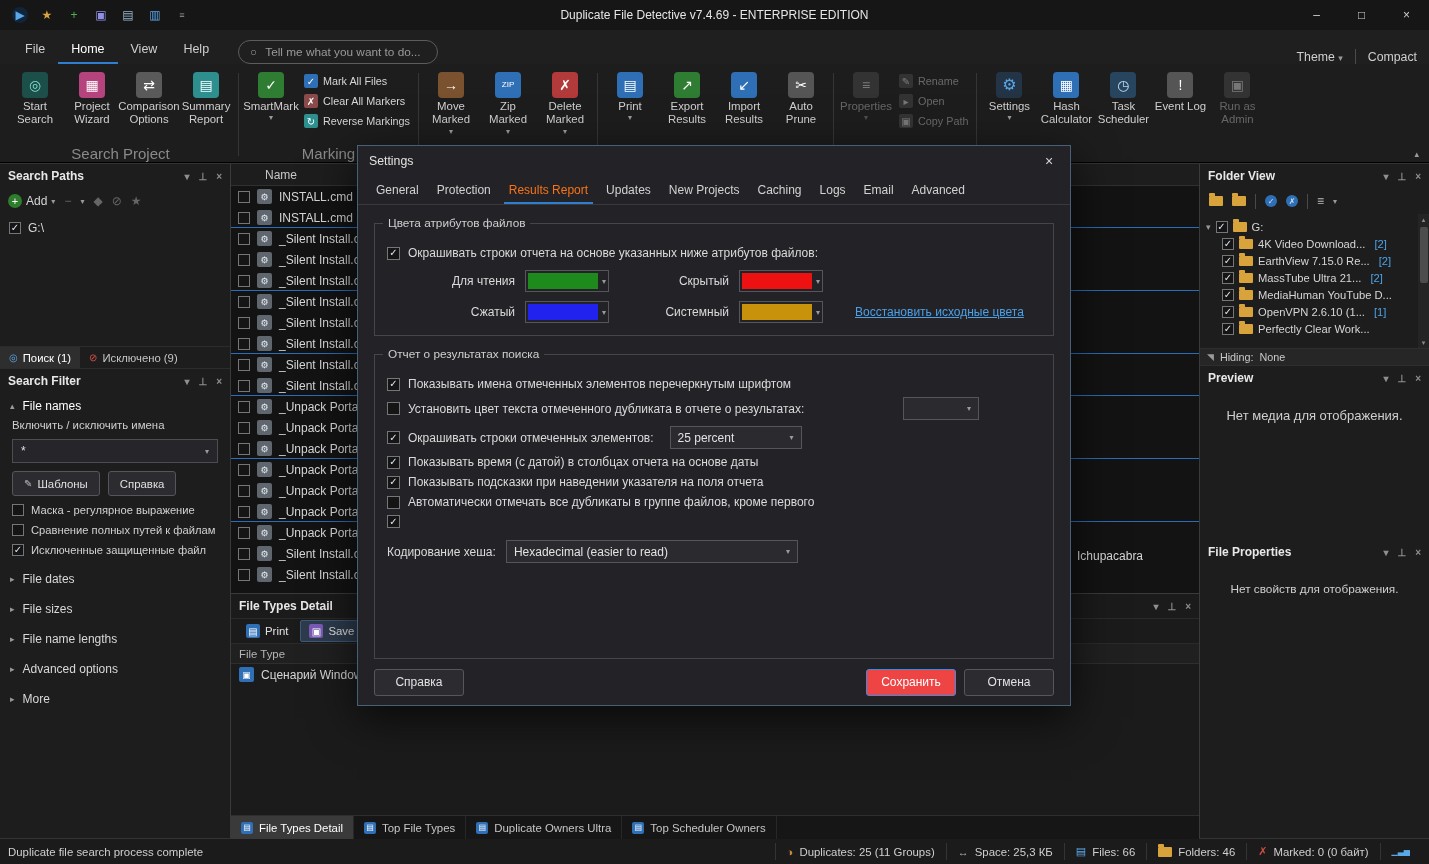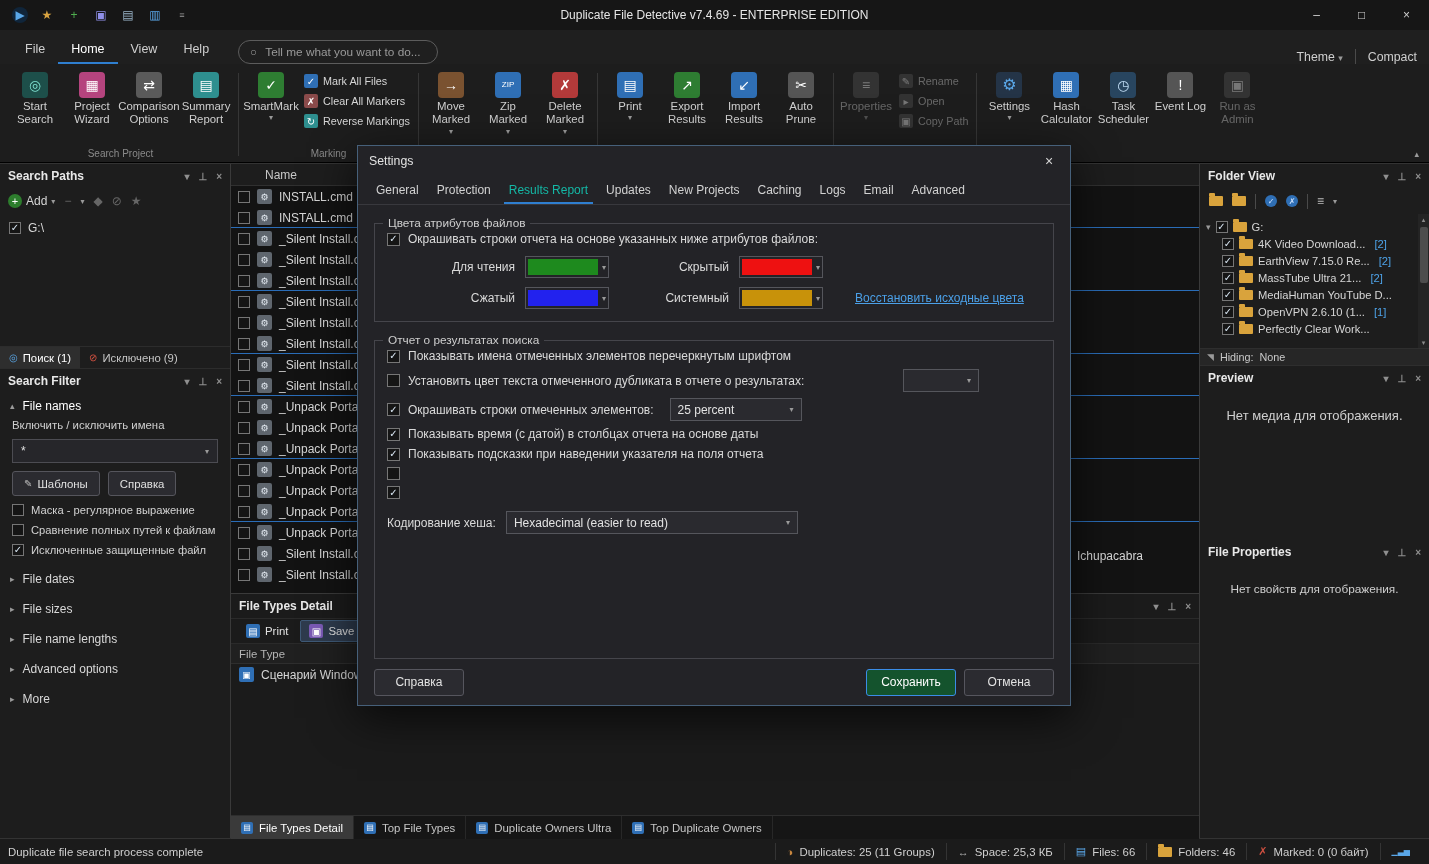--- a/index.html
+++ b/index.html
@@ -21,21 +21,21 @@
   .mitem.active{color:#fff;box-shadow:inset 0 -2px 0 #2f7fd0}
   .searchpill{margin-left:16px;width:200px;height:24px;border:1px solid #5c5c5c;border-radius:13px;display:flex;align-items:center;gap:8px;padding:0 11px;color:#9a9a9a;font-size:11.8px}
   .mright{margin-left:auto;display:flex;align-items:center;gap:12px;color:#cfcfcf;font-size:12.3px}
   .vline{width:1px;height:15px;background:#4a4a4a}
   .tcaret{font-size:9px;color:#9a9a9a}
 
   
   .ribbon{height:99px;background:#1d1d1d;border-bottom:1px solid #000;display:flex;padding:3px 4px 0;position:relative;flex:none}
   .rg{display:flex;flex-direction:column}
   .rg-b{flex:1;display:flex;align-items:flex-start;padding:2px 3px;gap:1px}
-  .rg-l{height:17px;font-size:10px;color:#8a8a8a;display:flex;align-items:center;justify-content:center;gap:6px}
+  .rg-l{height:17px;font-size:15px;color:#8a8a8a;display:flex;align-items:center;justify-content:center;gap:6px}
   .rsep{width:1px;background:#363636;margin:6px 1px}
   .bb{width:56px;display:flex;flex-direction:column;align-items:center;gap:2px;padding:3px 1px;color:#d6d6d6;font-size:10.4px;text-align:center;line-height:1.18;border-radius:3px}
   .bb .ic{width:26px;height:26px;border-radius:4px;display:flex;align-items:center;justify-content:center;font-size:14px;color:#fff;flex:none}
   .bb .car{font-size:8px;color:#9a9a9a;height:7px;line-height:.8}
   .smallstack{display:flex;flex-direction:column;padding-top:2px}
   .sb{display:flex;align-items:center;gap:5px;font-size:10.8px;color:#d6d6d6;padding:2px 4px;height:20px;white-space:nowrap}
   .ic-s{width:14px;height:14px;border-radius:2px;display:flex;align-items:center;justify-content:center;font-size:10px;color:#fff;flex:none}
   .disabled{opacity:.4}
   .ribbon-collapse{position:absolute;right:10px;bottom:3px;color:#9a9a9a;font-size:9px}
 
@@ -115,39 +115,39 @@
   .status{height:26px;background:#1b1b1b;border-top:1px solid #333;display:flex;align-items:center;padding:0 8px;font-size:11.4px;color:#cfcfcf;flex:none}
   .seg{display:flex;align-items:center;gap:6px;padding:0 11px;border-left:1px solid #343434;height:17px;white-space:nowrap}
   .sic{font-size:11px}
 
   
   .dlg{position:absolute;left:357px;top:145px;width:714px;height:561px;background:#232327;border:1px solid #46607a;box-shadow:0 12px 42px rgba(0,0,0,.68);display:flex;flex-direction:column;z-index:40}
   .dlg-t{height:30px;display:flex;align-items:center;padding-left:11px;font-size:12.3px;color:#e2e2e2;flex:none}
   .dlg-x{margin-left:auto;width:42px;height:30px;display:flex;align-items:center;justify-content:center;color:#d6d6d6;font-size:14px}
   .dlg-tabs{display:flex;padding:0 9px;height:29px;align-items:flex-end;border-bottom:1px solid #38383d;flex:none}
   .dtab{padding:5px 9px 7px;font-size:12px;color:#d2d2d2;position:relative;white-space:nowrap}
-  .dtab.on{color:#14b8a6}
+  .dtab.on{color:#f97316}
   .dtab.on::after{content:"";position:absolute;left:4px;right:4px;bottom:0;height:2px;background:#2f7fd0}
   .dlg-body{flex:1;padding:8px 16px 0;display:flex;flex-direction:column;min-height:0}
-  .gbox{border:1px solid #45454b;position:relative;padding:2px 12px 12px;margin-top:10px}
+  .gbox{border:1px solid #45454b;position:relative;padding:16px 12px 12px;margin-top:10px}
   .gleg{position:absolute;top:-8px;left:8px;background:#232327;padding:0 5px;font-size:11.8px;color:#cfcfcf}
   .cbline{display:flex;align-items:center;gap:8px;font-size:12px;color:#dadada;margin:6px 0;position:relative}
   .colorgrid{display:grid;grid-template-columns:118px 84px 110px 84px 1fr;gap:9px 10px;align-items:center;margin-top:10px;padding-left:10px}
   .clab{text-align:right;font-size:12px;color:#dadada}
   .scombo{height:22px;border:1px solid #55565c;background:#232327;display:flex;align-items:center;padding:2px;gap:4px}
   .sw{flex:1;height:100%}
   .link{color:#4ba0e8;text-decoration:underline;font-size:12px;padding-left:22px;white-space:nowrap}
   .dcombo{height:23px;border:1px solid #55565c;background:#2a2a2f;display:flex;align-items:center;padding:0 7px;font-size:12px;color:#e2e2e2;gap:6px}
   .mcombo{width:76px;margin-left:auto;margin-right:62px}
   .shadecombo{width:132px;margin-left:8px}
   .hashrow{display:flex;align-items:center;gap:10px;margin-top:12px;font-size:12px;color:#dadada}
   .hashcombo{width:292px}
   .dlg-f{height:46px;display:flex;align-items:center;padding:0 16px;gap:8px;flex:none}
   .dbtn{height:27px;min-width:90px;display:flex;align-items:center;justify-content:center;background:#2b2b30;border:1px solid #56565e;border-radius:3px;font-size:12px;color:#e2e2e2;padding:0 14px}
-  .dbtn.primary{background:#14532d;border-color:#3b8ce6;color:#fff}
+  .dbtn.primary{background:#ef4444;border-color:#3b8ce6;color:#fff}
 </style>
 </head>
 <body>
 
 <div class="app">
 
   <div class="titlebar">
     <div class="tb-left">
       <span class="tb-ic" style="color:#5aa7e8;background:#10253a;border-radius:50%">▶</span>
       <span class="tb-ic" style="color:#d9a441">★</span>
@@ -598,21 +598,21 @@
             <span>Top File Types</span>
           </span>
 
           <span class="btab">
             <span class="btic">▤</span>
             <span>Duplicate Owners Ultra</span>
           </span>
 
           <span class="btab">
             <span class="btic">▤</span>
-            <span>Top Duplicate Owners</span>
+            <span>Top Scheduler Owners</span>
           </span>
         </div>
     </section>
 
     <aside class="right">
       <div class="ph">
         <span>Folder View</span>
           <span class="grow"></span>
         <span class="phic">▾</span>
         <span class="phic">⊥</span>
@@ -821,20 +821,21 @@
         <div class="cbline">
           <span class="cb" data-checked="true"></span>
           <span>Показывать время (с датой) в столбцах отчета на основе даты</span>
         </div>
         <div class="cbline">
           <span class="cb" data-checked="true"></span>
           <span>Показывать подсказки при наведении указателя на поля отчета</span>
         </div>
         <div class="cbline">
           <span class="cb" data-checked="false"></span>
+          <span>Автоматически отмечать все дубликаты в группе файлов, кроме первого</span>
         </div>
         <div class="cbline">
           <span class="cb" data-checked="true"></span>
         </div>
         <div class="hashrow">
           <span>Кодирование хеша:</span>
           <span class="dcombo hashcombo">
             <span class="grow">Hexadecimal (easier to read)</span>
             <span class="car">▾</span>
           </span>

